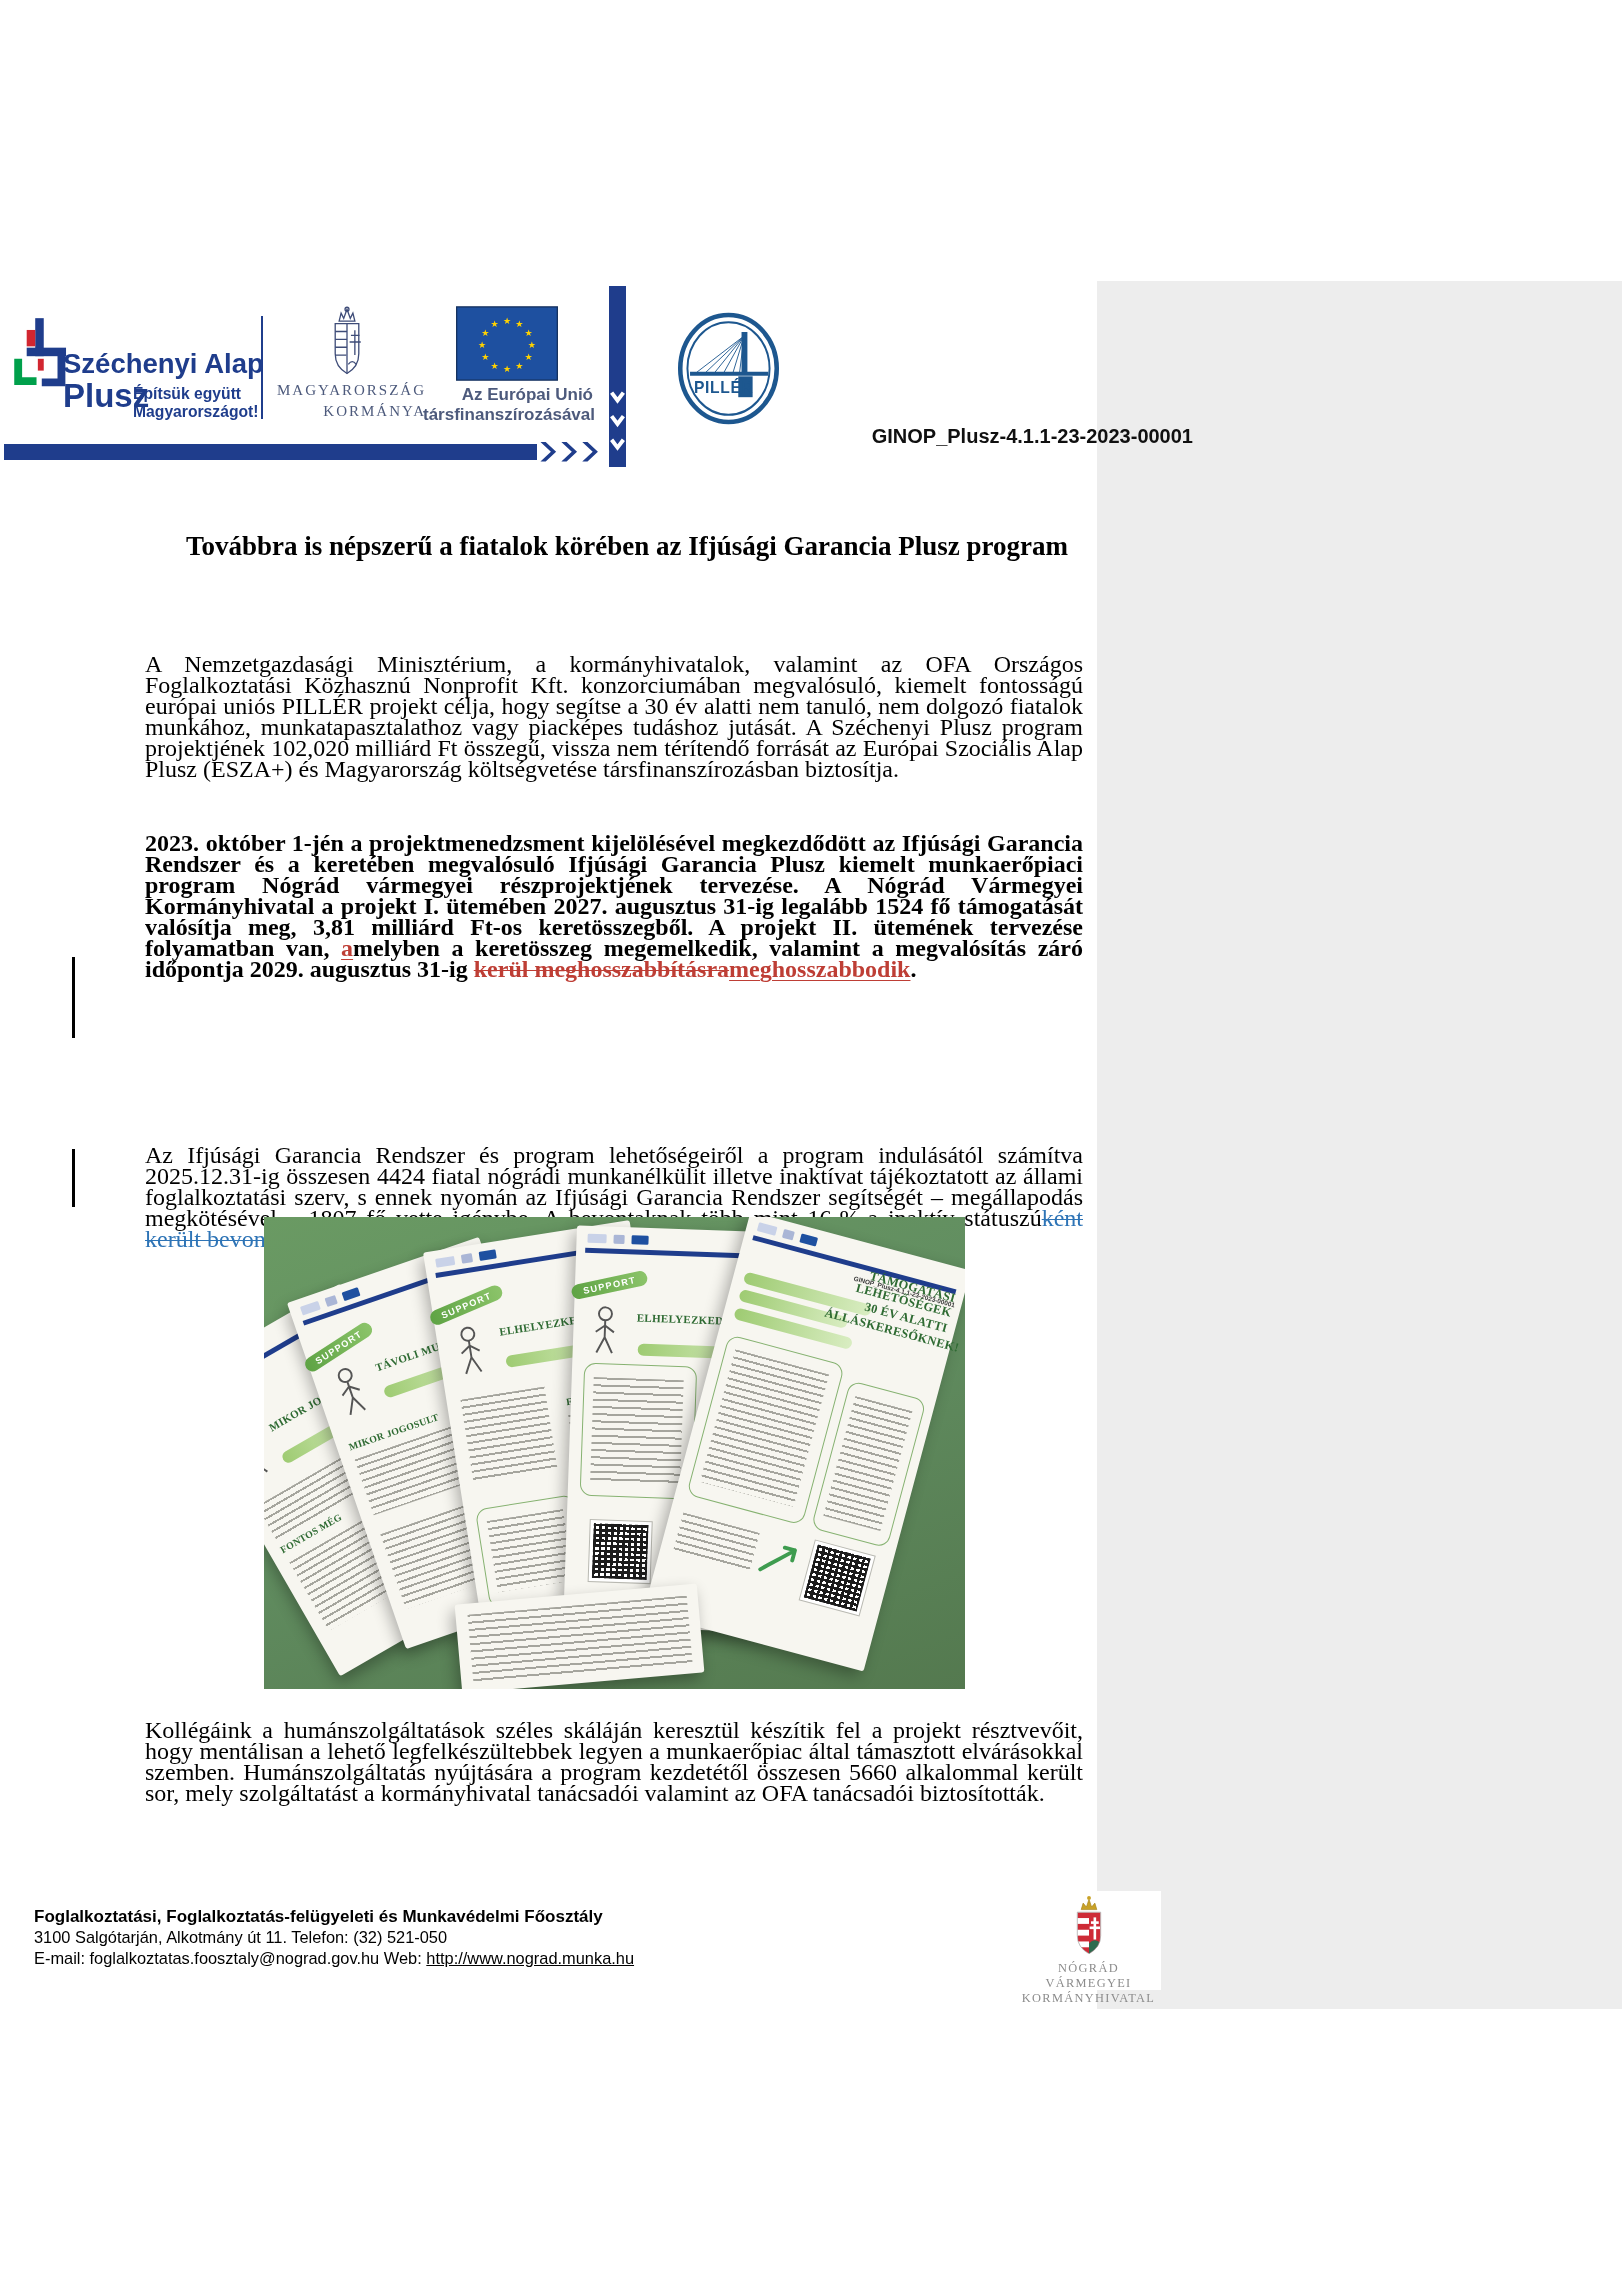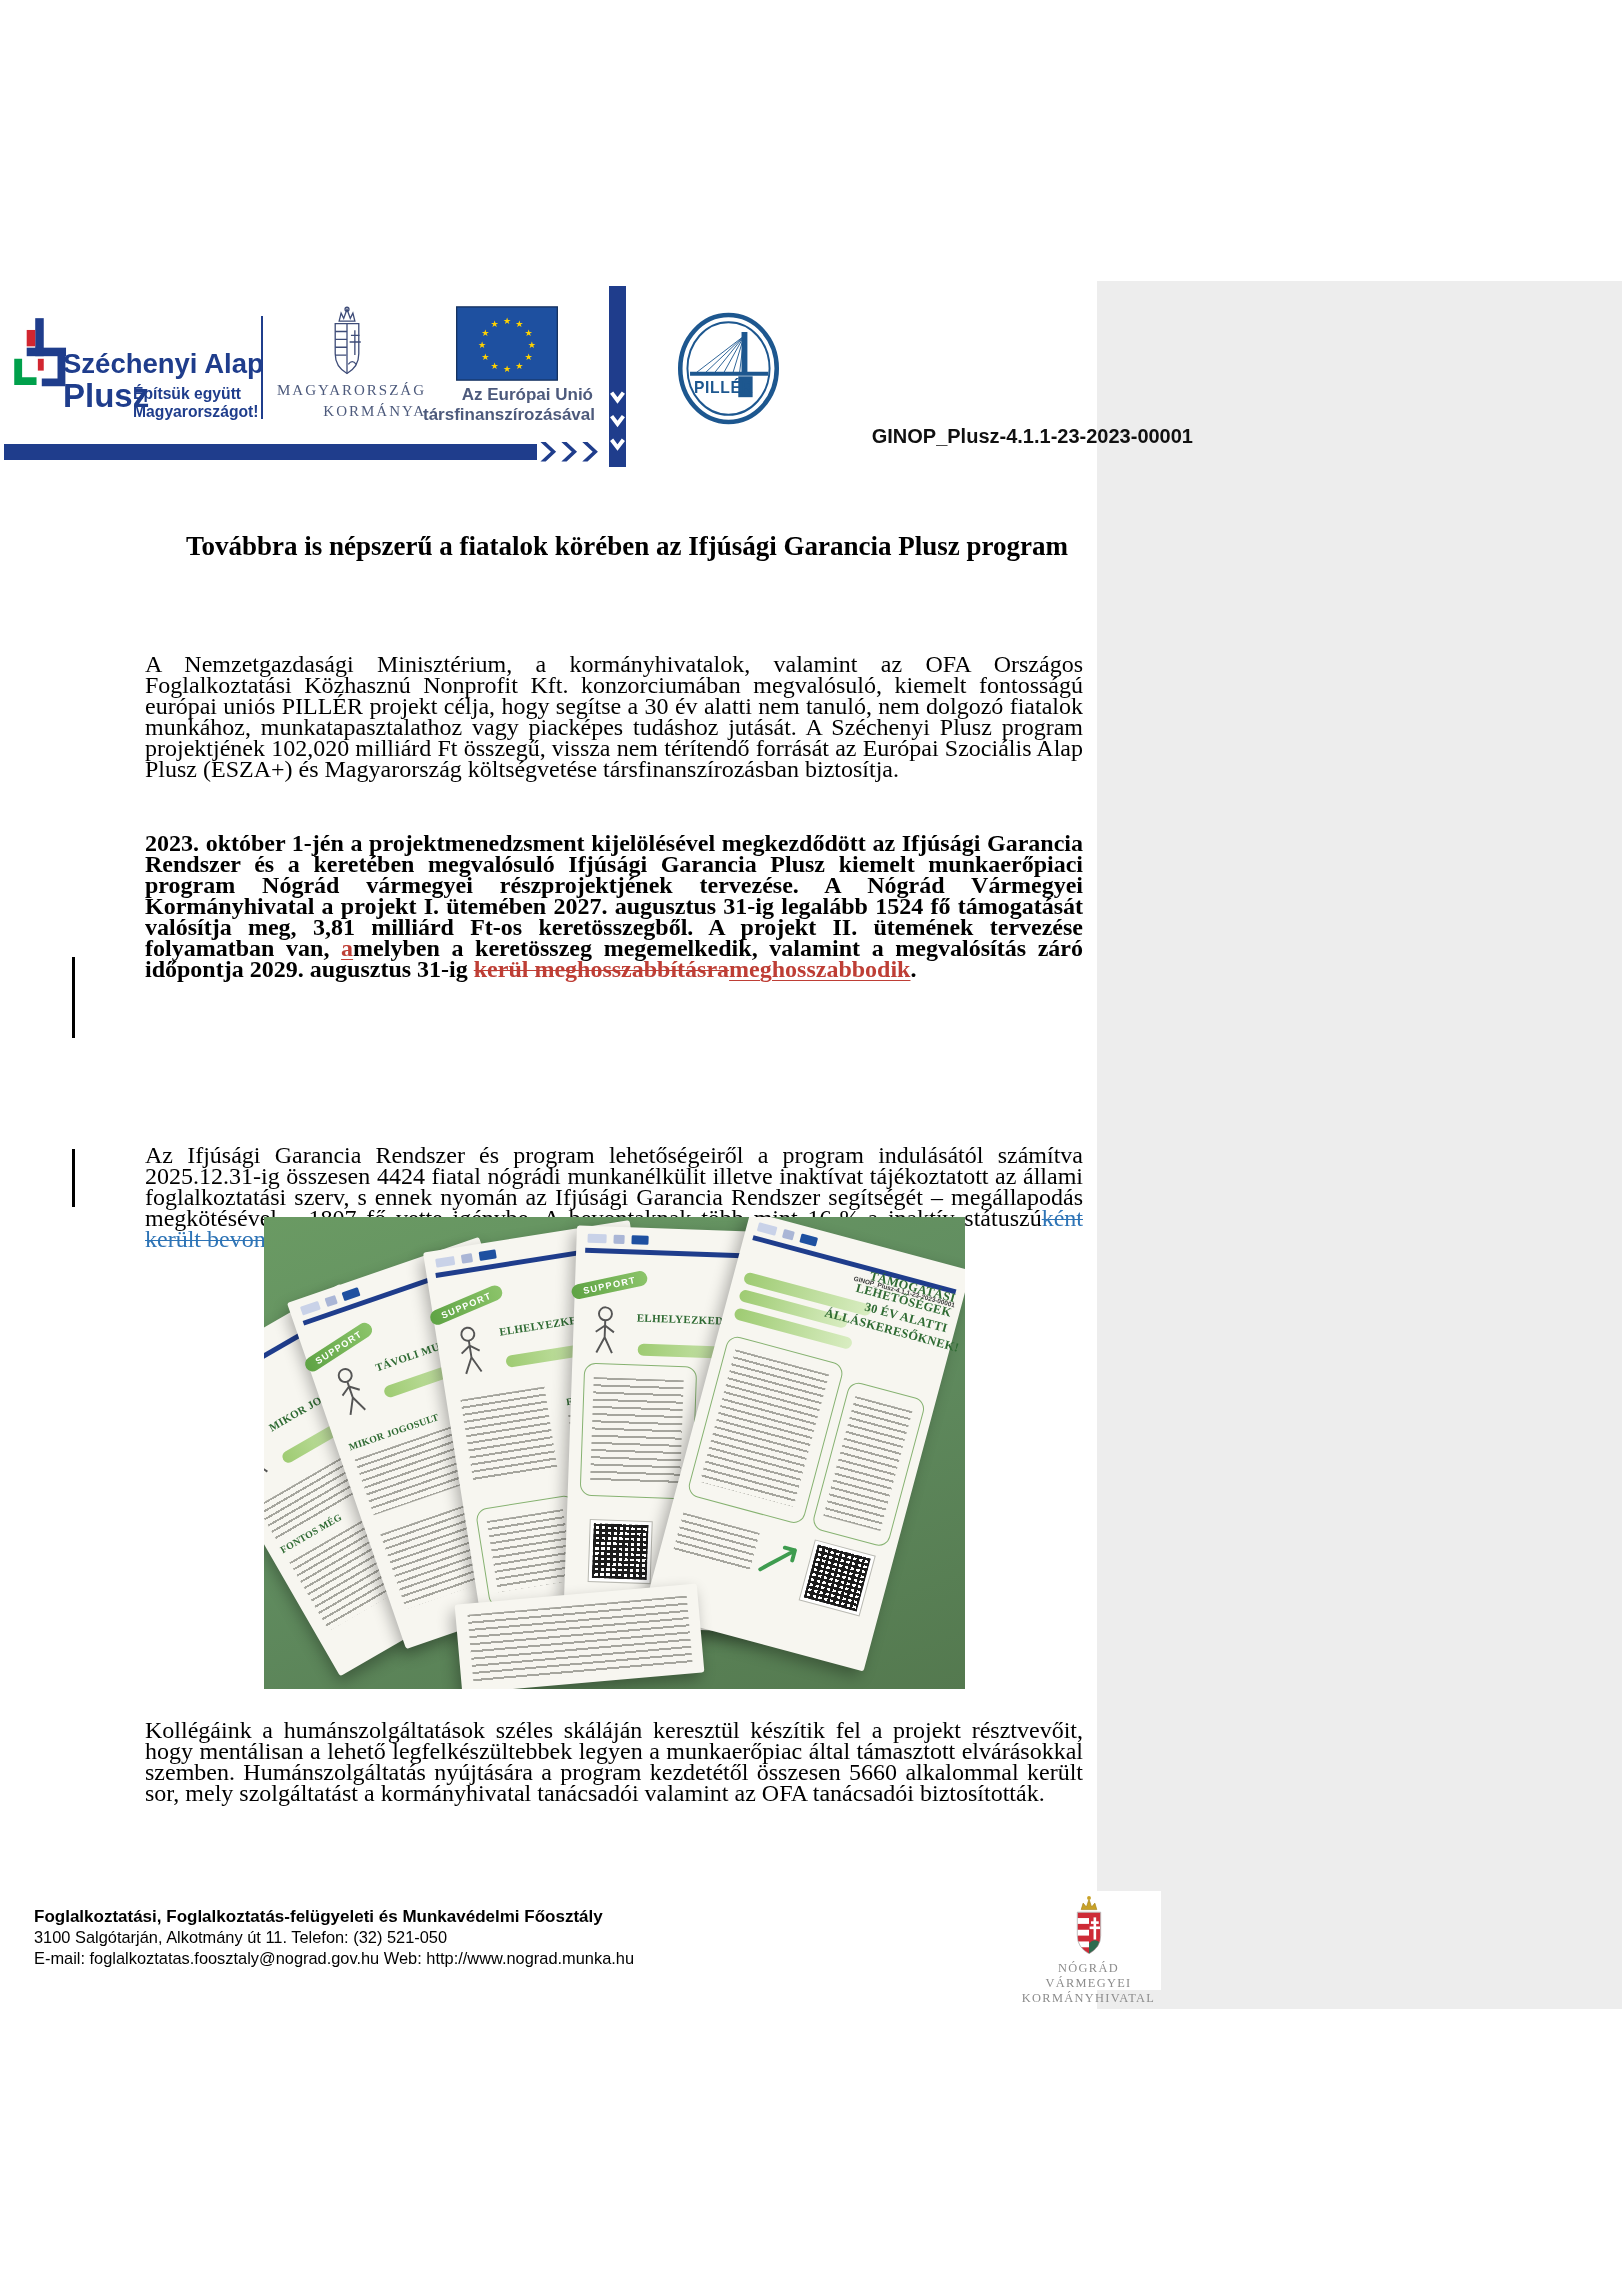--- a/index.html
+++ b/index.html
@@ -47,21 +47,21 @@
   #title{position:absolute;left:158px;top:527px;width:938px;text-align:center;
     font-weight:bold;font-size:27px;line-height:39px;}
   
   .para{position:absolute;left:145px;width:938px;text-align:justify;
     font-size:24px;line-height:21px;hyphens:none;}
   #p1{top:654px;} #p2{top:833px;font-weight:bold;} #p3{top:1121px;margin-top:24px;} #p4{top:1720px;}
   .seg-insred{color:var(--tracked_red);text-decoration:underline;text-decoration-thickness:1.3px;text-underline-offset:3.3px;}
   .seg-delred{color:var(--tracked_red);text-decoration:line-through;text-decoration-thickness:1.3px;}
   .seg-insblue{color:var(--tracked_blue);text-decoration:underline;text-decoration-thickness:2px;text-underline-offset:3.9px;}
   .seg-delblue{color:var(--tracked_blue);text-decoration:line-through;text-decoration-thickness:1.3px;}
-  .seg-link{}
+  .seg-link{text-decoration:underline;}
   .changebar{position:absolute;left:72px;width:3.3px;background:#000;}
   #bar1{top:957px;height:81px;} #bar2{top:1149px;height:58px;}
   
   #photo{position:absolute;left:264px;top:1217px;width:701px;height:472px;
     background:linear-gradient(160deg,#6a9a63 0%,#618d60 45%,#54794f 100%);overflow:hidden;}
   .flyer{position:absolute;background:#f7f6f0;border-radius:2.6px;
     box-shadow:-3.9px 6.5px 14.4px rgba(0,0,0,.30);}
   .flyer .topbar{position:absolute;left:9.2px;right:9.2px;top:22px;height:5.2px;background:var(--navy);}
   .flyer .logorow{position:absolute;left:10.5px;right:10.5px;top:7.9px;height:10.5px;display:flex;gap:6.5px;}
   .flyer .logorow i{display:block;height:9.2px;border-radius:1.3px;}

